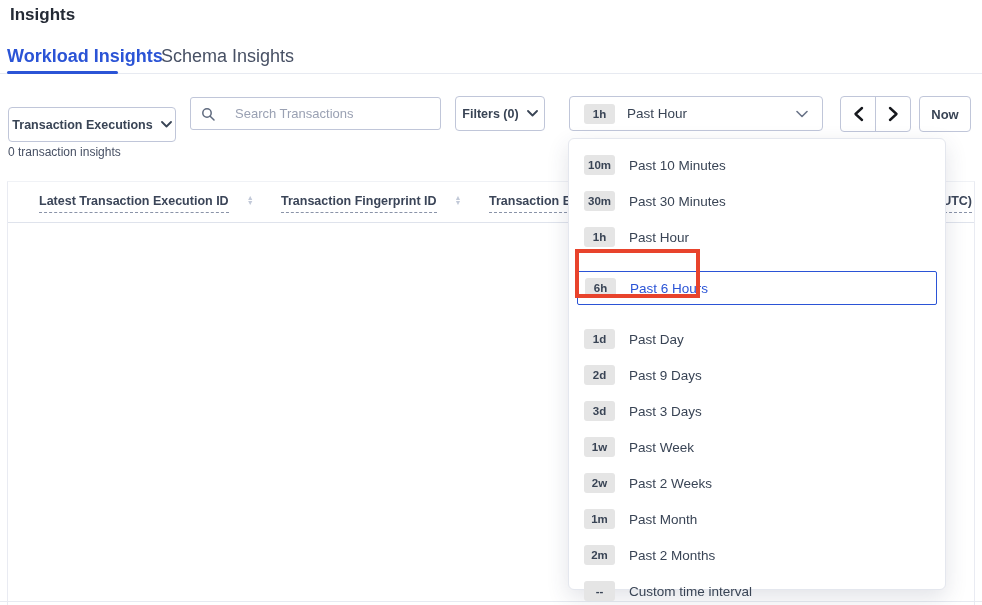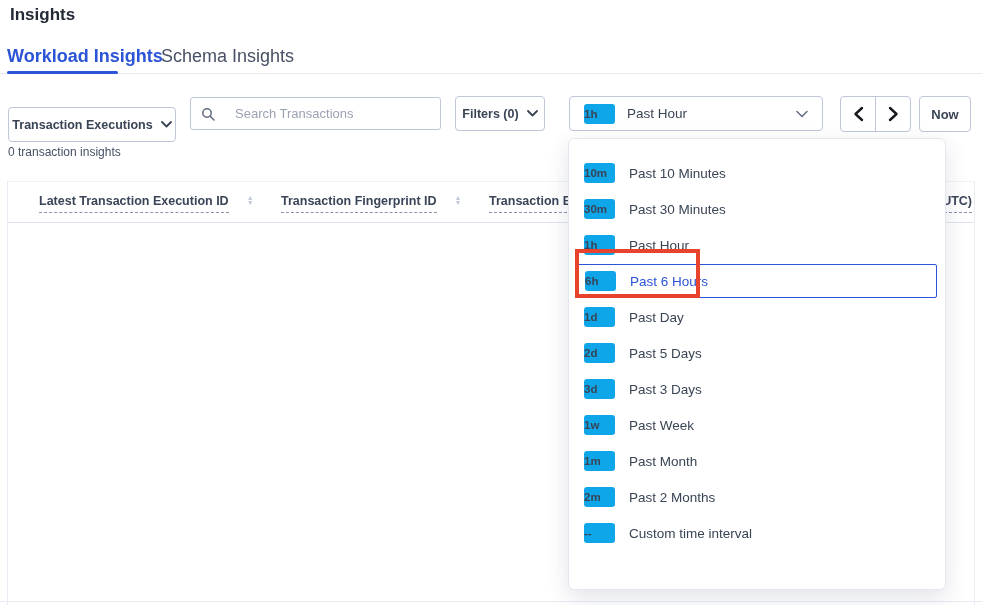--- a/index.html
+++ b/index.html
@@ -20,43 +20,43 @@
          display:flex; align-items:center; justify-content:center; gap:8px; font-size:12.5px; font-weight:700; color:#394455; cursor:pointer; }
   .select-type { left:8px; width:168px;margin-top:11px; }
   .search-box { position:absolute; left:190px; top:97px; width:251px; height:33px; border:1px solid #c0c6d9; border-radius:3px;
                 display:flex; align-items:center; padding:0 10px; gap:20px; background:#fff; }
   .search-box input { border:none; outline:none; flex:1; font-size:13px; font-family:"Liberation Sans",sans-serif; color:#394455; }
   .search-box input::placeholder { color:#9aa1b3; }
   .filters-btn { left:455px; width:90px; }
   .time-select { position:absolute; left:569px; top:96px; width:254px; height:35px; border:1px solid #c0c6d9; border-radius:4px;
                  background:#fff; display:flex; align-items:center; padding:0 14px; gap:12px; cursor:pointer; }
   .time-select .tlabel { font-size:13.5px; font-weight:400; color:#394455; flex:1; }
-  .badge { display:inline-block; background:#0ea5e9; color:#394455; font-size:11.5px; font-weight:700;
-           border-radius:3px; padding:4px 0; min-width:31px; text-align:left; }
+  .badge { display:inline-block; background:#e5e5e5; color:#394455; font-size:11.5px; font-weight:700;
+           border-radius:3px; padding:4px 0; min-width:31px; text-align:center; }
   .arrow-group { position:absolute; left:840px; top:96px; width:71px; height:36px; border:1px solid #c0c6d9; border-radius:4px; display:flex; background:#fff; }
   .arrow-btn { flex:1; display:flex; align-items:center; justify-content:center; cursor:pointer; }
   .arrow-btn:first-child { border-right:1px solid #c0c6d9; }
   .now-btn { left:919px; width:52px; height:36px; font-size:13px; }
   .status-line { position:absolute; left:8px; top:145px; font-size:12px; color:#475064; }
 
   
   .table-wrap { position:absolute; left:7px; top:181px; width:968px; height:424px;
                 border-left:1px solid #e9ebf2; border-right:1px solid #e9ebf2; border-top:1px solid #f0f2f6; }
   .thead { position:absolute; left:0; top:0; width:100%; height:41px; border-bottom:1px solid #dfe3ec; }
   .th { position:absolute; top:12px; display:flex; align-items:flex-start; gap:18px; font-size:12.5px; font-weight:700; color:#3b4558; white-space:nowrap; }
   .th .lbl { border-bottom:1px dashed #8a93a8; padding-bottom:4px; cursor:pointer; }
   .sorter { display:flex; flex-direction:column; line-height:5px; font-size:7px; color:#c2c9d8; margin-top:1px; cursor:pointer; }
   .th1 { left:31px; } .th2 { left:273px; } .th3 { left:481px; } .th4 { right:2px; }
 
   
   .dropdown { position:absolute; left:568px; top:138px; width:378px; height:452px; background:#fff;
               border:1px solid #e4e7ee; border-radius:6px; box-shadow:0 8px 22px rgba(50,60,90,.14);
-              padding-top:16px; z-index:10; }
+              padding-top:8px; z-index:10; }
   .dd-item { height:36px; display:flex; align-items:center; gap:14px; padding-left:15px; font-size:13.5px; color:#394455; cursor:pointer; }
-  .dd-item.hovered { height:34px; margin:1px 8px; padding-left:7px; border:1px solid #2b54d6; border-radius:2px; color:#2b54d6; }
+  .dd-item.hovered { height:34px; margin:16px 8px; padding-left:7px; border:1px solid #2b54d6; border-radius:2px; color:#2b54d6; }
 
   
   .annotation-box { position:absolute; left:575px; top:249px; width:125px; height:49px;
                     border:4px solid #e8432c; z-index:20; pointer-events:none; }
 
   .page-bottom-line { position:absolute; left:0; top:601px; width:982px; height:1px; background:#e7eaf1; }
   svg { display:block; }
 </style>
 </head>
 <body>
@@ -170,31 +170,35 @@
     <div class="dd-item hovered">
       <span class="badge">6h</span>
       <span>Past 6 Hours</span>
     </div>
     <div class="dd-item">
       <span class="badge">1d</span>
       <span>Past Day</span>
     </div>
     <div class="dd-item">
       <span class="badge">2d</span>
-      <span>Past 5 Days</span>
+      <span>Past 9 Days</span>
     </div>
     <div class="dd-item">
       <span class="badge">3d</span>
       <span>Past 3 Days</span>
     </div>
     <div class="dd-item">
       <span class="badge">1w</span>
       <span>Past Week</span>
     </div>
     <div class="dd-item">
+      <span class="badge">2w</span>
+      <span>Past 2 Weeks</span>
+    </div>
+    <div class="dd-item">
       <span class="badge">1m</span>
       <span>Past Month</span>
     </div>
     <div class="dd-item">
       <span class="badge">2m</span>
       <span>Past 2 Months</span>
     </div>
     <div class="dd-item">
       <span class="badge">--</span>
       <span>Custom time interval</span>

